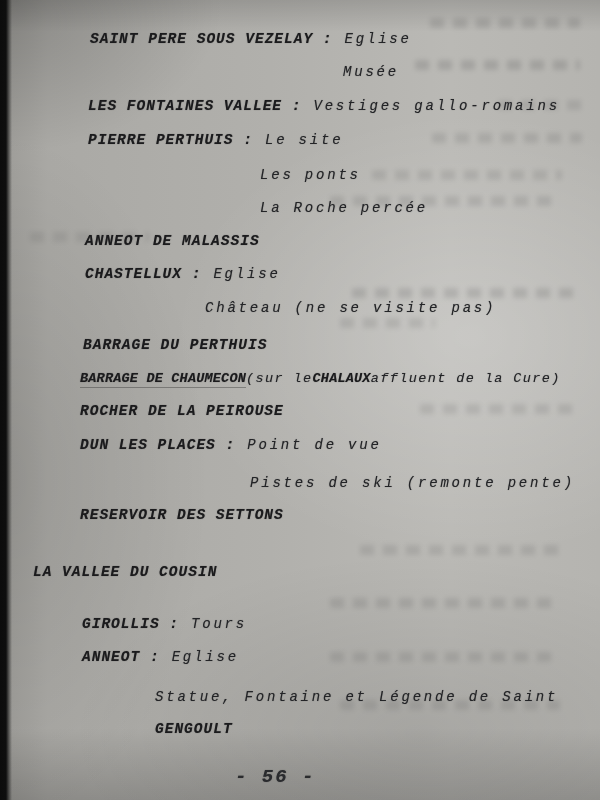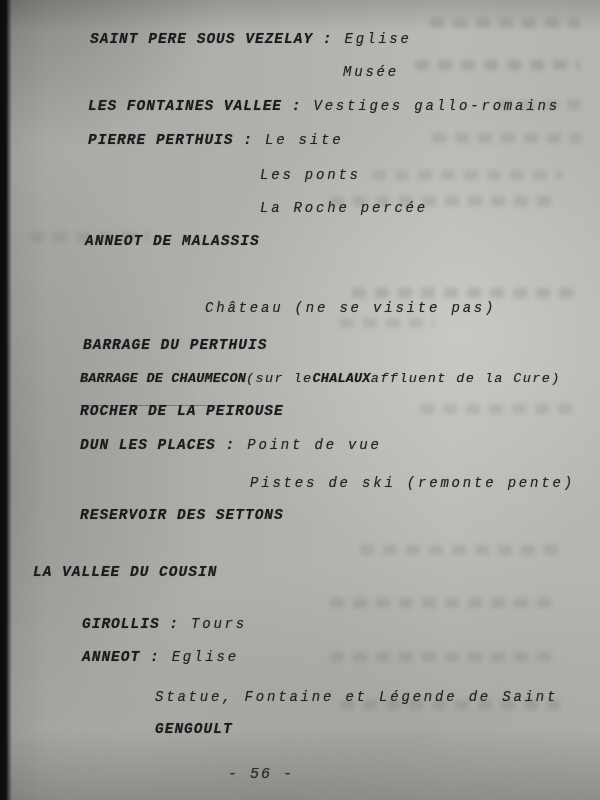--- a/index.html
+++ b/index.html
@@ -19,25 +19,25 @@
   .textlayer{position:absolute;inset:0;filter:blur(0.3px);}
   .line{position:absolute;white-space:nowrap;}
   .head{font-style:italic;font-weight:700;font-size:14.5px;letter-spacing:1px;color:#1b1b1d;
     text-shadow:0 0 1px rgba(25,25,25,0.55);}
   .detail{font-style:italic;font-weight:400;font-size:14px;letter-spacing:2.8px;color:#232427;
     text-shadow:0 0 1px rgba(30,30,30,0.45);}
   .after-head{margin-left:12px;}
   .gap{}
   .head-sm{font-style:italic;font-weight:700;font-size:13.5px;letter-spacing:0.2px;color:#1b1b1d;
     text-shadow:0 0 1px rgba(25,25,25,0.55);}
-  .underlined{border-bottom:1px solid rgba(30,30,30,0.35);padding-bottom:19px;}
+  .underlined{border-bottom:1px solid rgba(30,30,30,0.35);padding-bottom:1px;}
   .detail-sm{font-style:italic;font-weight:400;font-size:13.5px;letter-spacing:1.4px;color:#232427;
     text-shadow:0 0 1px rgba(30,30,30,0.45);}
-  .pagenum{position:absolute;left:228px;top:766px;font-style:italic;font-weight:400;
-    font-size:15px;letter-spacing:2px;color:#2a2b2e;text-shadow:0 0 1px rgba(30,30,30,0.5);}
+  .pagenum{position:absolute;left:235px;top:766px;font-style:italic;font-weight:700;
+    font-size:19px;letter-spacing:2px;color:#2a2b2e;text-shadow:0 0 1px rgba(30,30,30,0.5);}
   .bleed{position:absolute;height:10px;filter:blur(2.6px);border-radius:2px;
     background:repeating-linear-gradient(90deg,#3a3a3c 0 14px,transparent 14px 23px);}
 </style>
 </head>
 <body>
 
 <div class="page">
 
   <div class="edge-left"></div>
   <div class="bleed" style="left:430px;top:18px;width:150px;opacity:.14"></div>
@@ -78,20 +78,23 @@
     </div>
 
     <div class="line" style="left:260px;top:199px">
       <span class="detail">La Roche percée</span>
     </div>
 
     <div class="line" style="left:85px;top:232px">
       <span class="head">ANNEOT DE MALASSIS</span>
     </div>
 
+    <div class="line" style="left:85px;top:265px">
+      <span class="head">CHASTELLUX :</span><span class="detail after-head">Eglise</span>
+    </div>
 
     <div class="line" style="left:205px;top:299px">
       <span class="detail">Château (ne se visite pas)</span>
     </div>
 
     <div class="line" style="left:83px;top:336px">
       <span class="head">BARRAGE DU PERTHUIS</span>
     </div>
 
     <div class="line" style="left:80px;top:369px">

